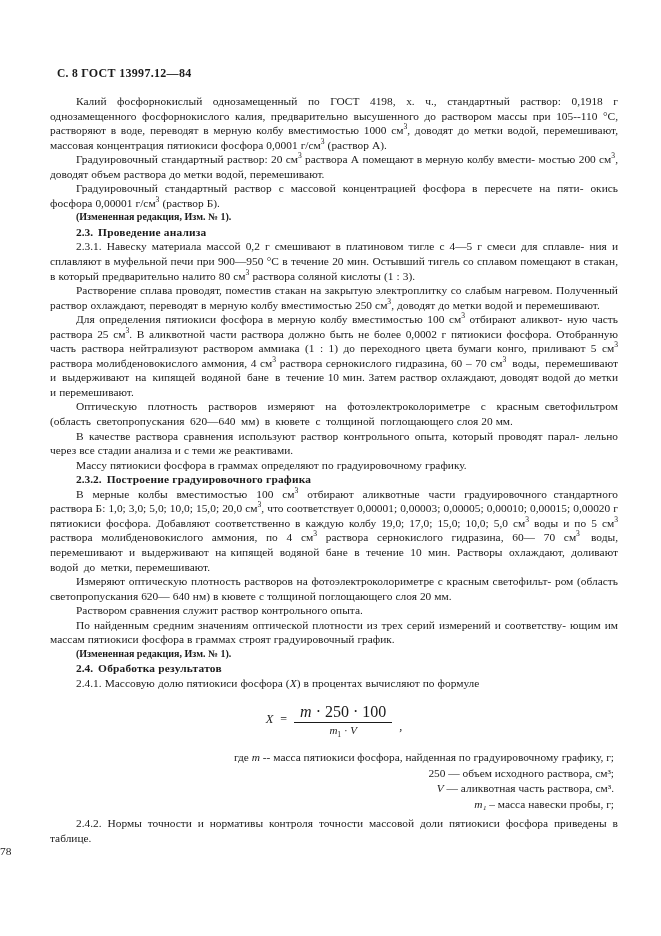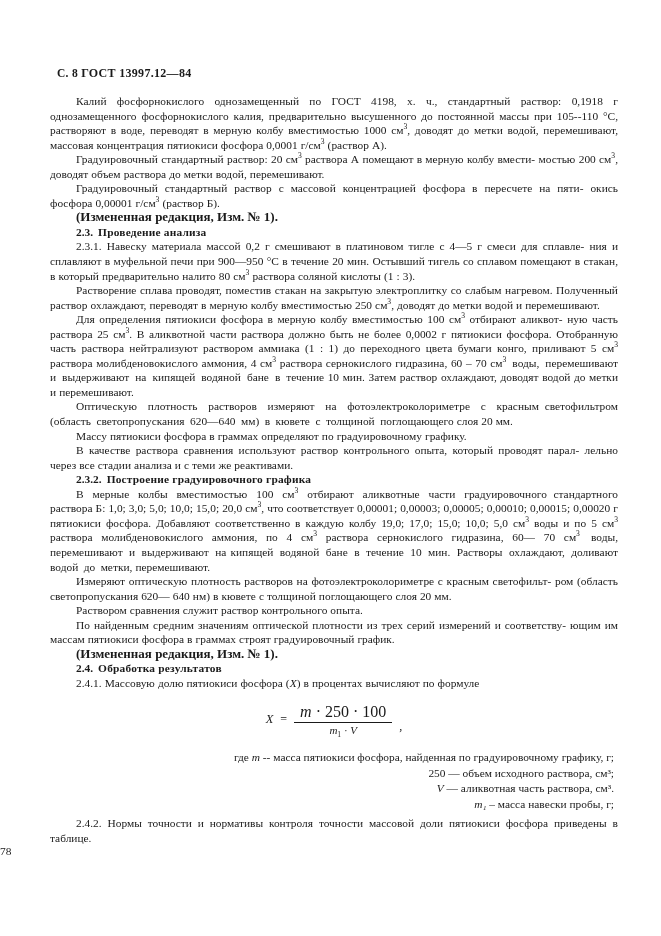--- a/index.html
+++ b/index.html
@@ -57,21 +57,21 @@
   }
   p.heading .sp {
     letter-spacing: 0.2px;
   }
   p.heading .gap {
     display: inline-block;
     width: 5px;
   }
   p.amend {
     margin: 0;
-    font-size: 13px;
+    font-size: 10px;
     line-height: 14.55px;
     font-weight: bold;
     text-indent: 26px;
   }
   sup.u {
     font-size: 7.6px;
     vertical-align: super;
     line-height: 0;
   }
   sub.u {
@@ -165,22 +165,22 @@
 <div class="page">
 
   <div class="page-header">
     <span>С. 8</span>
     <span class="hdr-small">ГОСТ 13997.12—84</span>
   </div>
 
   <div class="body-col">
 
     <p class="para">
-      <span>Калий фосфорнокислого однозамещенный по ГОСТ 4198, х. ч., стандартный раствор: 0,1918 г</span>
-      <span>однозамещенного фосфорнокислого калия, предварительно высушенного до постоянной массы</span>
+      <span>Калий фосфорнокислый однозамещенный по ГОСТ 4198, х. ч., стандартный раствор: 0,1918 г</span>
+      <span>однозамещенного фосфорнокислого калия, предварительно высушенного до раствором массы</span>
       <span>при 105--110 °С, растворяют в воде, переводят в мерную колбу вместимостью 1000 см</span><sup class="u">3</sup><span>, доводят до</span>
       <span>метки водой, перемешивают, массовая концентрация пятиокиси фосфора 0,0001 г/см</span><sup class="u">3</sup><span> (раствор А).</span>
     </p>
 
     <p class="para">
       <span>Градуировочный стандартный раствор: 20 см</span><sup class="u">3</sup><span> раствора А помещают в мерную колбу вмести-</span>
       <span>мостью 200 см</span><sup class="u">3</sup><span>, доводят объем раствора до метки водой, перемешивают.</span>
     </p>
 
     <p class="para">
@@ -214,26 +214,26 @@
       <span>гидразина,  60 – 70 см</span><sup class="u">3</sup><span class="sp-loose"> воды,  перемешивают  и  выдерживают  на  кипящей  водяной  бане  в  течение</span>
       <span>10 мин. Затем раствор охлаждают, доводят водой до метки и перемешивают.</span>
     </p>
 
     <p class="para">
       <span class="sp-wide">Оптическую   плотность    растворов    измеряют    на    фотоэлектроколориметре с красным</span>
       <span class="sp-loose">светофильтром (область  светопропускания  620—640 мм)  в  кювете  с  толщиной  поглощающего</span>
       <span>слоя 20 мм.</span>
     </p>
 
-    <p class="para">Массу пятиокиси фосфора в граммах определяют по градуировочному графику.</p>
-
     <p class="para">
       <span>В качестве раствора сравнения используют раствор контрольного опыта, который проводят парал-</span>
       <span>лельно через все стадии анализа и с теми же реактивами.</span>
     </p>
+
+    <p class="para">Массу пятиокиси фосфора в граммах определяют по градуировочному графику.</p>
 
     <p class="heading">
       <span>2.3.2.</span><span class="gap"></span><span class="sp">Построение  градуировочного  графика</span>
     </p>
 
     <p class="para">
       <span class="sp-loose">В  мерные   колбы   вместимостью   100 см</span><sup class="u">3</sup><span class="sp-loose">   отбирают   аликвотные   части    градуировочного</span>
       <span>стандартного  раствора  Б:  1,0;  3,0;  5,0;  10,0; 15,0; 20,0 см</span><sup class="u">3</sup><span>,  что соответствует 0,00001; 0,00003;</span>
       <span>0,00005; 0,00010; 0,00015; 0,00020 г пятиокиси фосфора. Добавляют  соответственно  в  каждую</span>
       <span>колбу  19,0;  17,0;  15,0;  10,0;  5,0 см</span><sup class="u">3</sup><span>   воды  и  по  5 см</span><sup class="u">3</sup><span> раствора   молибденовокислого  аммония, по</span>

